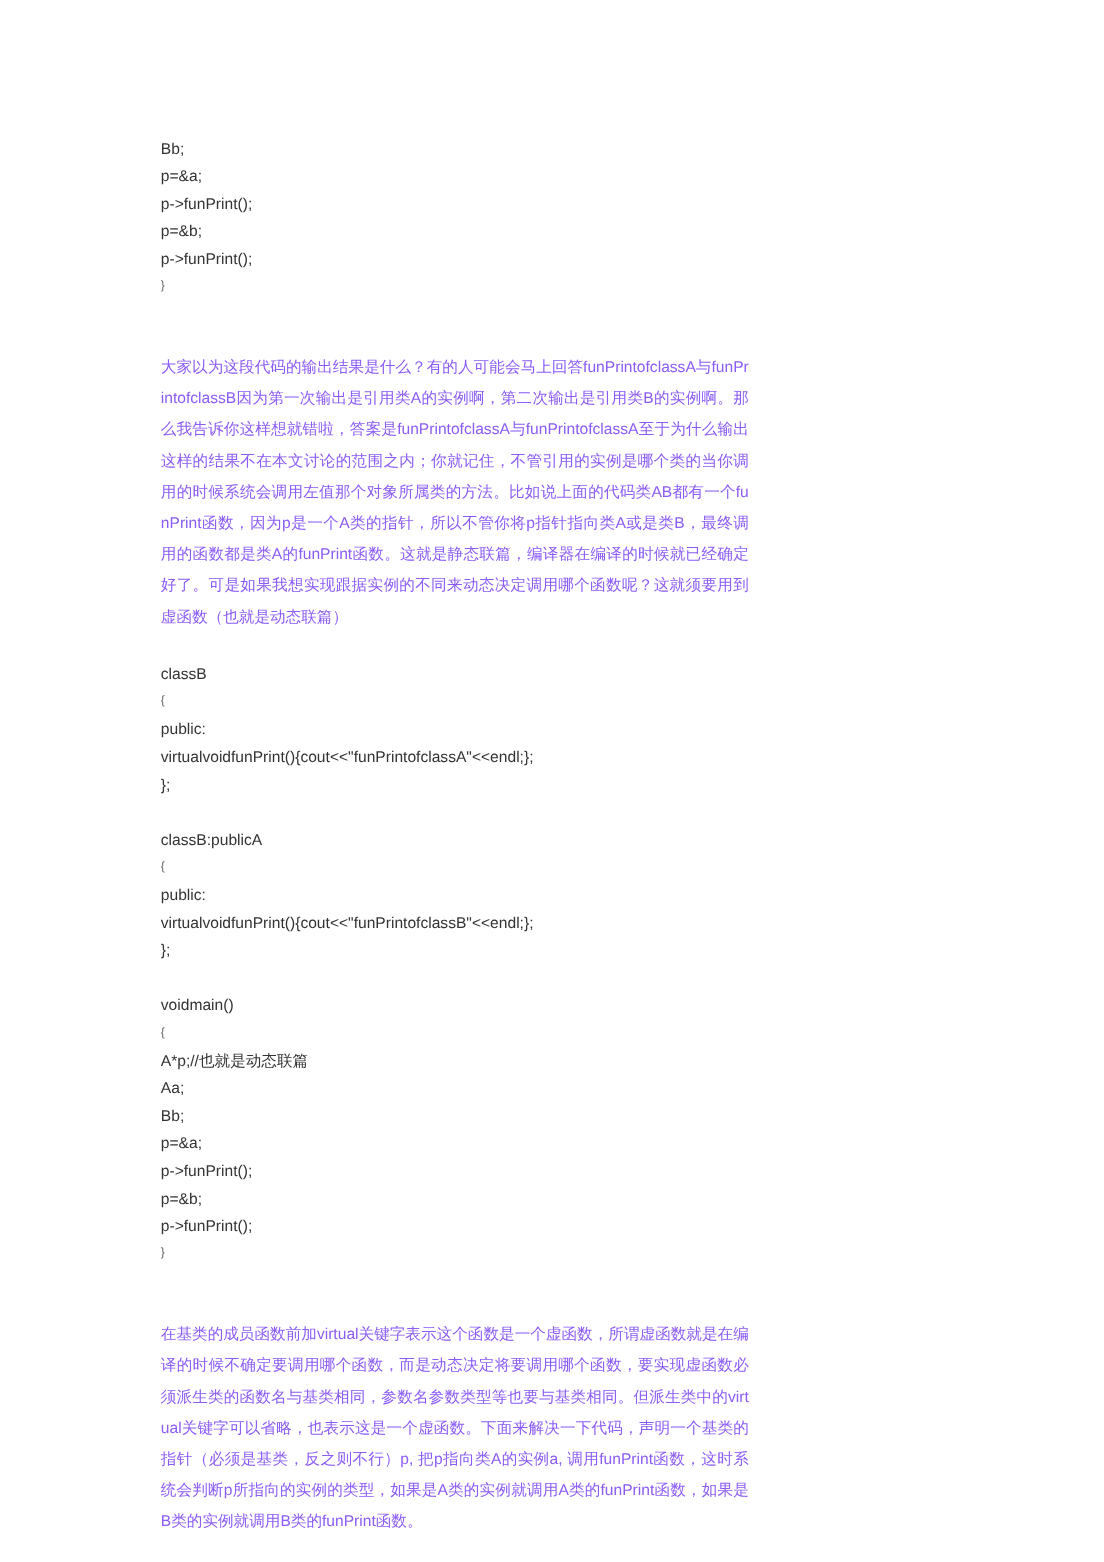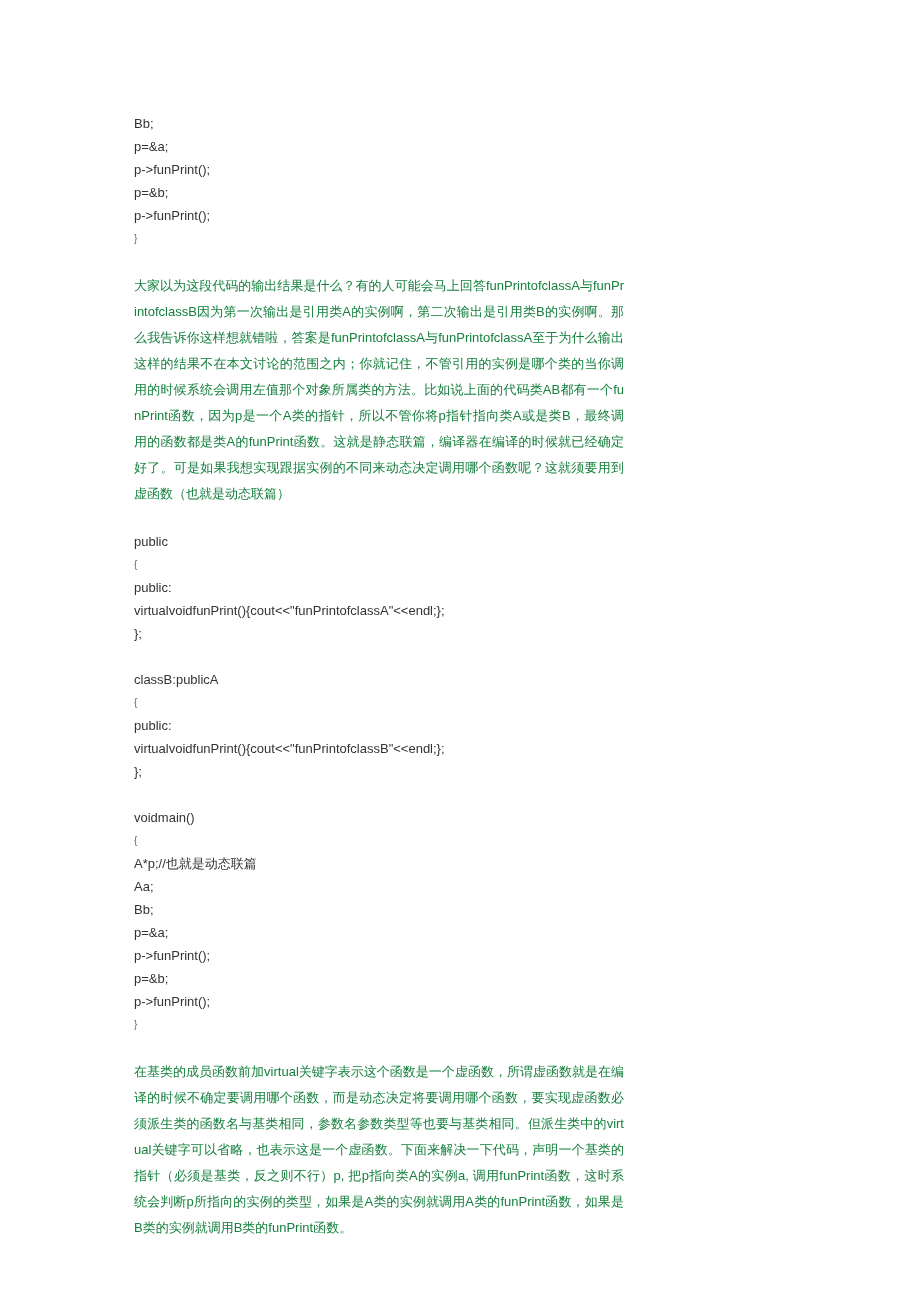--- a/index.html
+++ b/index.html
@@ -22,42 +22,43 @@
     word-break: break-all;
   }
   .code-line.brace {
     font-size: 10px;
     color: #666666;
     line-height: 23px;
   }
   .para {
     font-size: 13px;
     line-height: 26px;
-    color: #15803d;
+    color: #8b5cf6;
     text-align: justify;
     word-break: break-all;
+    margin-top: 20px;
   }
   .spacer {
     height: 23px;
   }
 </style>
 </head>
 <body>
 
 <div class="page" id="content">
     <div class="code-line">Bb;</div>
     <div class="code-line">p=&amp;a;</div>
     <div class="code-line">p-&gt;funPrint();</div>
     <div class="code-line">p=&amp;b;</div>
     <div class="code-line">p-&gt;funPrint();</div>
     <div class="code-line brace">}</div>
     <div class="spacer"></div>
     <div class="para">大家以为这段代码的输出结果是什么？有的人可能会马上回答funPrintofclassA与funPrintofclassB因为第一次输出是引用类A的实例啊，第二次输出是引用类B的实例啊。那么我告诉你这样想就错啦，答案是funPrintofclassA与funPrintofclassA至于为什么输出这样的结果不在本文讨论的范围之内；你就记住，不管引用的实例是哪个类的当你调用的时候系统会调用左值那个对象所属类的方法。比如说上面的代码类AB都有一个funPrint函数，因为p是一个A类的指针，所以不管你将p指针指向类A或是类B，最终调用的函数都是类A的funPrint函数。这就是静态联篇，编译器在编译的时候就已经确定好了。可是如果我想实现跟据实例的不同来动态决定调用哪个函数呢？这就须要用到虚函数（也就是动态联篇）</div>
     <div class="spacer"></div>
-    <div class="code-line">public</div>
+    <div class="code-line">classB</div>
     <div class="code-line brace">{</div>
     <div class="code-line">public:</div>
     <div class="code-line">virtualvoidfunPrint(){cout&lt;&lt;"funPrintofclassA"&lt;&lt;endl;};</div>
     <div class="code-line">};</div>
     <div class="spacer"></div>
     <div class="code-line">classB:publicA</div>
     <div class="code-line brace">{</div>
     <div class="code-line">public:</div>
     <div class="code-line">virtualvoidfunPrint(){cout&lt;&lt;"funPrintofclassB"&lt;&lt;endl;};</div>
     <div class="code-line">};</div>

